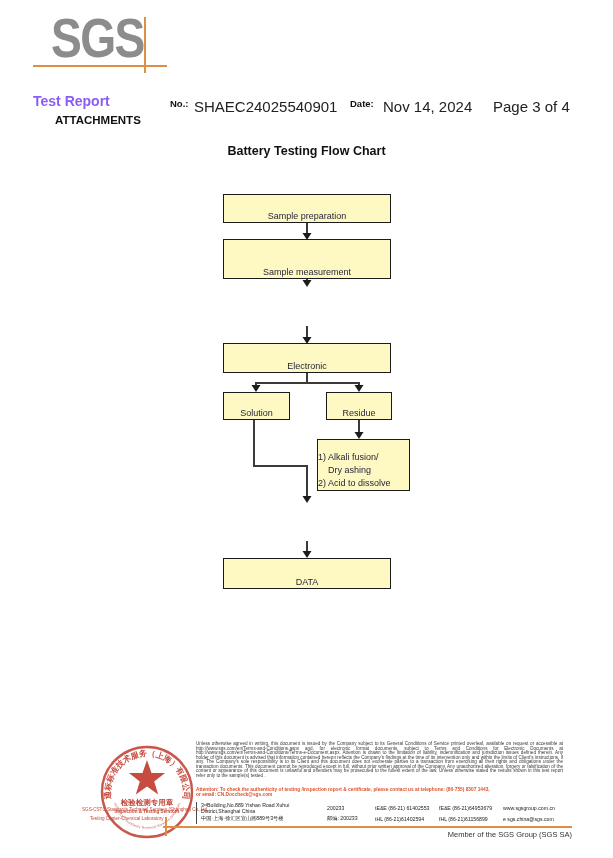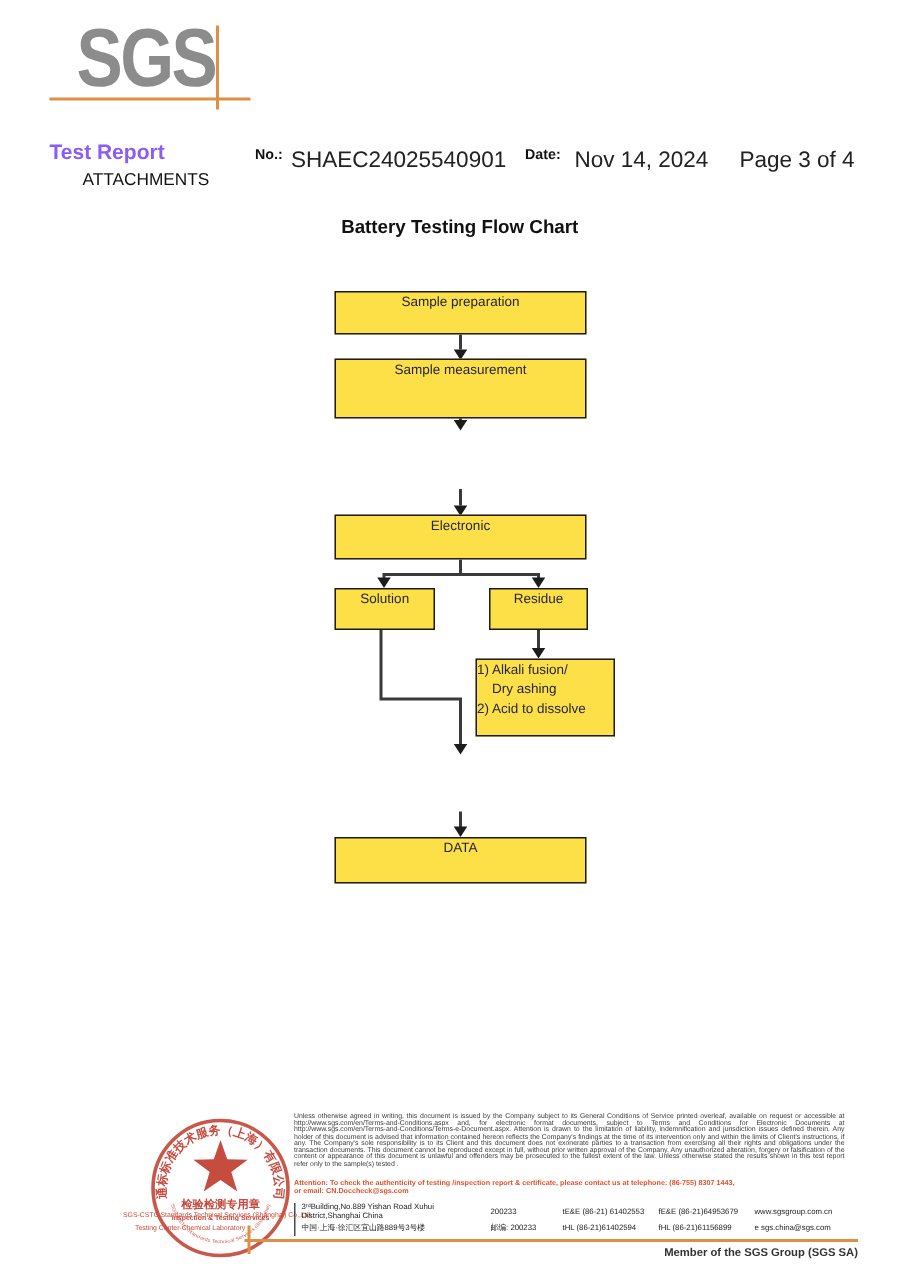--- a/index.html
+++ b/index.html
@@ -13,28 +13,28 @@
                color:#8c8c8c; line-height:55px; letter-spacing:-2px;
                transform:scaleX(0.84); transform-origin:left top; }
   .report-title { position:absolute; left:33px; top:93px; font-size:14px; font-weight:bold; color:#8b5cf6; }
   .hdr-label { position:absolute; font-size:9.5px; font-weight:bold; color:#111; top:98px; }
   .hdr-value { position:absolute; font-size:15px; color:#222; top:98px; }
   .no-label { left:170px; }
   .no-value { left:194px; }
   .date-label { left:350px; }
   .date-value { left:383px; }
   .page-label { left:493px; }
-  .attachments { position:absolute; left:55px; top:114px; font-size:11.5px; font-weight:normal; color:#111; }
+  .attachments { position:absolute; left:55px; top:114px; font-size:11.5px; font-weight:bold; color:#111; }
 
   
   .flow-title { position:absolute; left:0; right:0; top:144px; text-align:center;
                 font-size:12.5px; font-weight:bold; color:#111; }
   .connectors { position:absolute; left:0; top:0; width:613px; height:620px; }
-  .box { position:absolute; border:1px solid #1b1b1b; background:#fde047; display:flex;
-         flex-direction:column; justify-content:flex-start; align-items:center; text-align:center;
+  .box { position:absolute; border:1px solid #1b1b1b; background:#fef9c3; display:flex;
+         flex-direction:column; justify-content:flex-end; align-items:center; text-align:center;
          font-size:9px; color:#26263a; line-height:12px; }
   #b1 { left:223px; top:194px; width:168px; height:29px; }
   #b2 { left:223px; top:239px; width:168px; height:40px; }
   #b3 { left:223px; top:287px; width:168px; height:39px; }
   #b4 { left:223px; top:343px; width:168px; height:30px; }
   #b5 { left:223px; top:392px; width:67px;  height:28px; }
   #b6 { left:326px; top:392px; width:66px;  height:28px; }
   #b7 { left:317px; top:439px; width:93px;  height:52px; align-items:flex-start;
         text-align:left; padding-left:0; line-height:13px; }
   #b7 span:nth-child(2) { padding-left:10px; }
@@ -55,21 +55,21 @@
                 padding-left:4px; }
   .addr-row { display:flex; height:11px; align-items:center; font-size:5.2px; color:#222; }
   .addr-main { width:126px; }
   .addr-postal { width:48px; }
   .addr-tel { width:64px; }
   .addr-fax { width:64px; }
   .addr-web { flex:1; }
   .footer-hline { position:absolute; left:163px; top:826px; width:409px; height:1.5px; background:#dd8f45; }
   .footer-vline { position:absolute; left:165px; top:817px; width:1.5px; height:19px; background:#dd8f45; }
   .member { position:absolute; left:380px; top:830px; width:192px; text-align:right;
-            font-size:7.5px; color:#333;font-weight:bold; }
+            font-size:7.5px; color:#333; }
 </style>
 </head>
 <body>
 
 <div class="page">
 
   <div class="logo-hline"></div>
   <div class="logo-vline"></div>
   <div class="logo-text">SGS</div>
 

